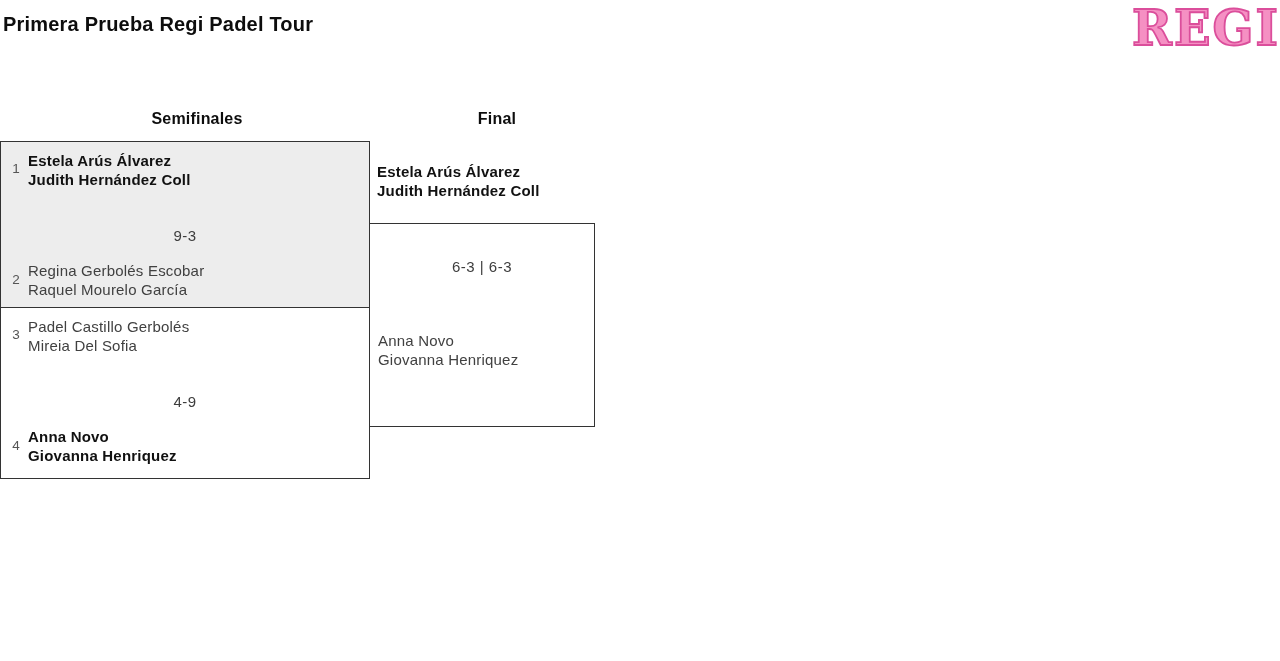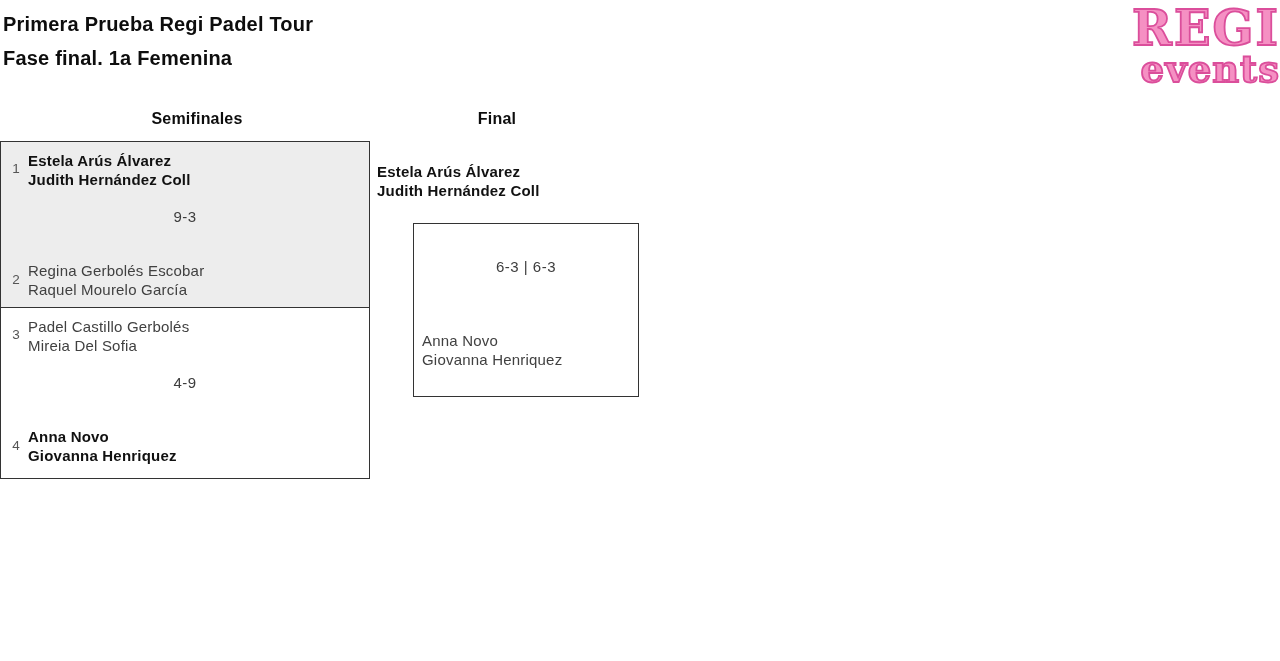--- a/index.html
+++ b/index.html
@@ -105,60 +105,57 @@
     font-weight: 700;
     color: var(--winner-text, #111);
   }
   .team-top { position: absolute; left: 27px; top: 9px; }
   .team-bottom { position: absolute; left: 27px; top: 119px; }
 
   .score {
     position: absolute;
     left: 0;
     width: 100%;
-    top: 66px;
+    top: 85px;
     text-align: center;
     font-size: 15px;
     color: var(--score-text, #3d3d3d);
     letter-spacing: 0.5px;
   }
 
   
   .final-winner {
     position: absolute;
     left: 377px;
     top: 162px;
   }
   .final-box {
     position: absolute;
     left: 369px;
     top: 223px;
     width: 226px;
-    height: 174px;
+    height: 204px;
     border: 1.5px solid var(--border, #333);
     box-sizing: border-box;
     background: #fff;
-    margin-left: 44px;
   }
   .final-box .score { top: 34px; }
   .final-team-bottom { position: absolute; left: 8px; top: 107px; }
 </style>
 </head>
 <body>
 
 <div class="page">
 
   <div class="title-block">
     <div class="title-line">Primera Prueba Regi Padel Tour</div>
-    <div class="title-line">Fase final. 1a Femenina</div>
   </div>
 
   <div class="logo">
     <div class="logo-top">REGI</div>
-    <div class="logo-bottom">events</div>
   </div>
 
   <div class="round-header rh-semis">Semifinales</div>
   <div class="round-header rh-final">Final</div>
 
   <div class="semis-box">
 
     <div class="match match-1">
       <span class="seed seed-top">1</span>
       <div class="team team-top winner">

